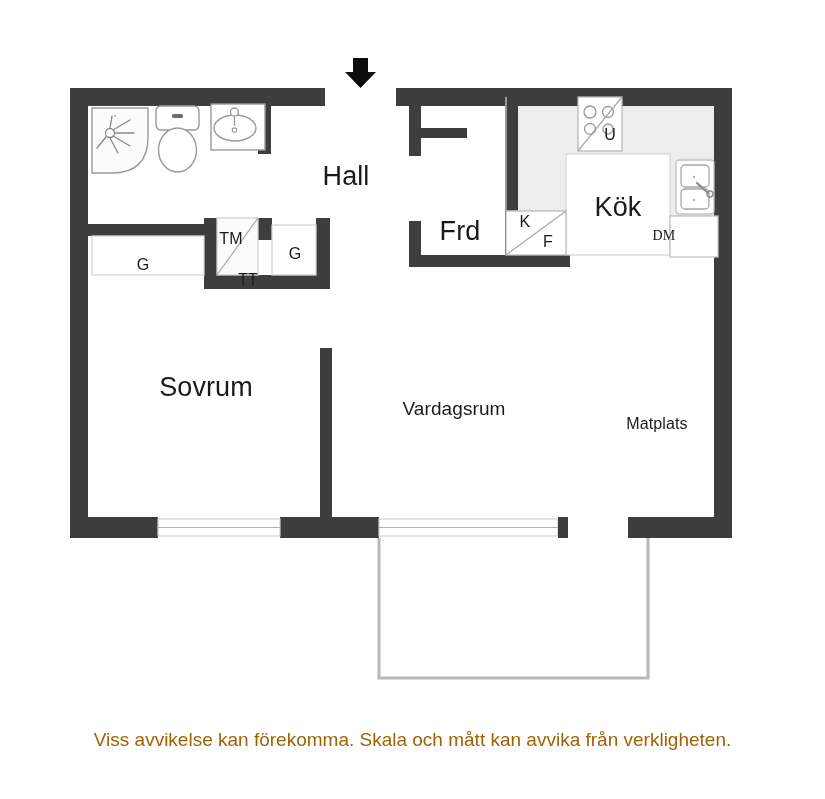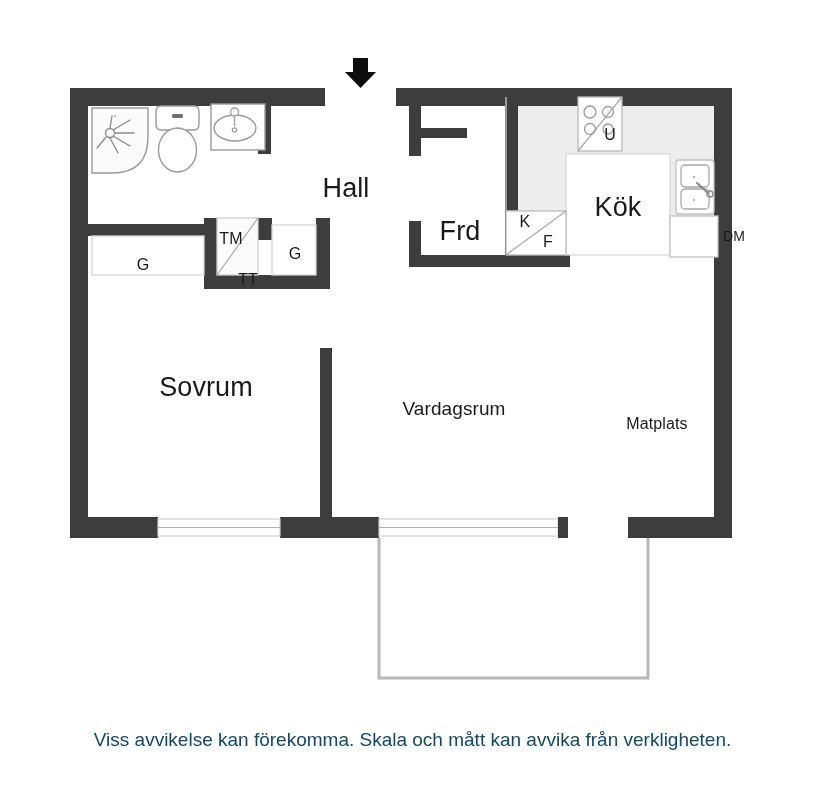--- a/index.html
+++ b/index.html
@@ -36,21 +36,21 @@
   .lbl-lg { font-size: 27px; }
   .lbl-md { font-size: 19px; }
   .lbl-sm { font-size: 16px; }
   .lbl-xs { font-size: 14px; }
   .caption {
     position: absolute;
     left: 50%;
     top: 740px;
     transform: translate(-50%, -50%);
     font-size: 19px;
-    color: #0c4a6e;
+    color: #a16207;
     white-space: nowrap;
   }
 </style>
 </head>
 <body>
 
 <div id="plan-root">
 
   <svg id="floorplan-svg" viewBox="0 0 825 799">
 
@@ -205,31 +205,31 @@
     <g>
       <path d="M 379 538 L 379 678 L 648 678 L 648 538" fill="none" stroke="#b8b8b8" stroke-width="3"></path>
     </g>
 
     <g>
       <path d="M 353 58 L 368 58 L 368 72 L 376 72 L 360.5 88 L 345 72 L 353 72 Z" fill="#0d0d0d"></path>
     </g>
 
   </svg>
 
-  <div class="room-label lbl-lg" style="left:346px; top:188px;">Hall</div>
+  <div class="room-label lbl-lg" style="left:346px; top:176px;">Hall</div>
   <div class="room-label lbl-lg" style="left:460px; top:192px;margin-top:39px;">Frd</div>
   <div class="room-label lbl-lg" style="left:618px; top:207px;text-align:center;">Kök</div>
   <div class="room-label lbl-lg" style="left:206px; top:387px;">Sovrum</div>
   <div class="room-label lbl-md" style="left:454px; top:408px;">Vardagsrum</div>
   <div class="room-label lbl-sm" style="left:657px; top:410px;margin-top:14px;">Matplats</div>
 
   <div class="room-label lbl-sm" style="left:231px; top:239px;">TM</div>
   <div class="room-label lbl-sm" style="left:248px; top:280px;">TT</div>
   <div class="room-label lbl-sm" style="left:143px; top:265px;">G</div>
   <div class="room-label lbl-sm" style="left:295px; top:254px;">G</div>
   <div class="room-label lbl-sm" style="left:525px; top:222px;">K</div>
   <div class="room-label lbl-sm" style="left:548px; top:242px;">F</div>
   <div class="room-label lbl-sm" style="left:610px; top:135px;">U</div>
-  <div class="room-label lbl-xs" style="left:734px; top:236px;">DM</div>
+  <div class="room-label lbl-xs" style="left:664px; top:236px;font-family:Liberation Serif, serif;">DM</div>
 
   <div class="caption">Viss avvikelse kan förekomma. Skala och mått kan avvika från verkligheten.</div>
 
 </div>
 
 </body></html>

